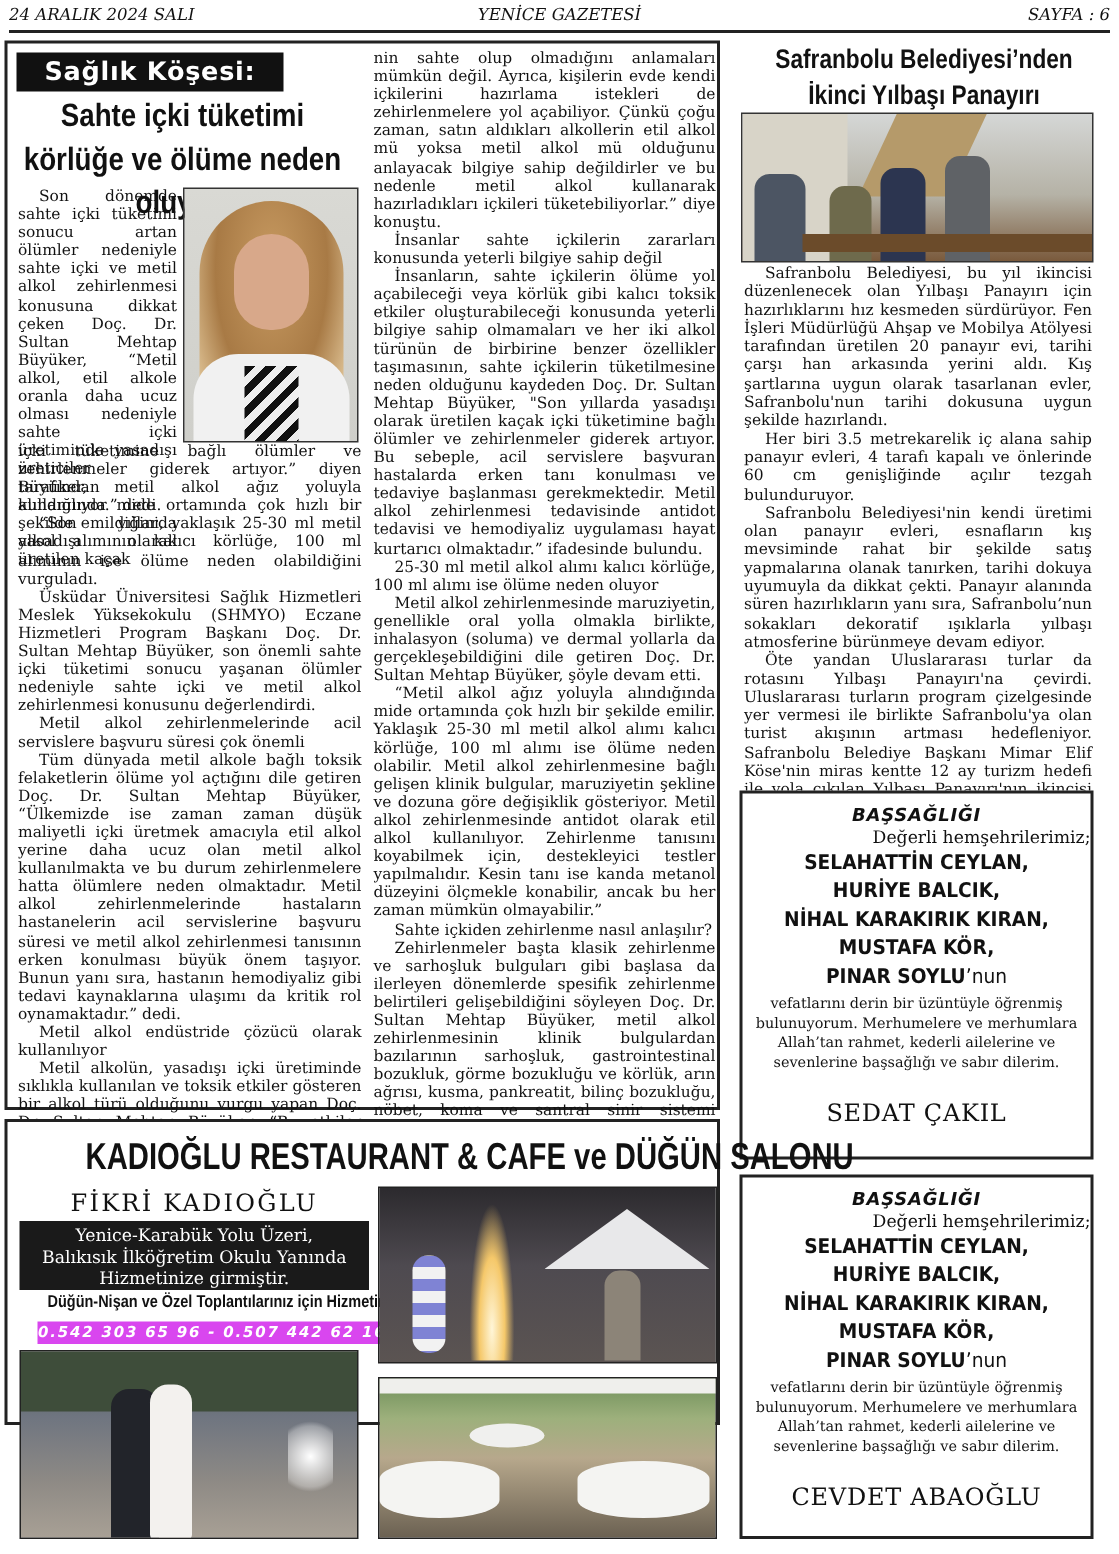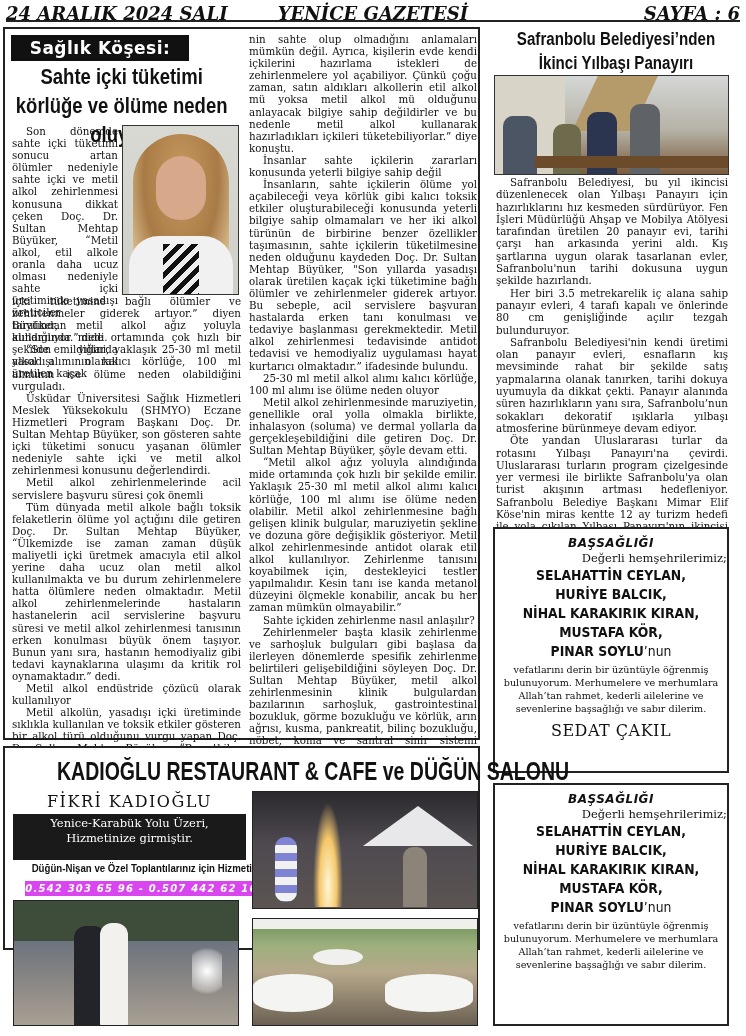--- a/index.html
+++ b/index.html
@@ -1,20 +1,20 @@
 <!DOCTYPE html>
 <html><head>
 <meta charset="utf-8">
 <style>
   * { box-sizing: border-box; margin: 0; padding: 0; }
   html, body { width: 746px; height: 1036px; background: #fff; overflow: hidden; }
   body { position: relative; font-family: "DejaVu Serif", serif; color: #111; }
 
   .masthead { position: absolute; left: 6px; top: 2px; width: 734px; height: 20px; border-bottom: 2px solid #222; }
-  .masthead span { position: absolute; top: 1px; font-family: "DejaVu Serif", serif; font-weight: bold; font-style: italic; font-size: 18px; }
+  .masthead span { position: absolute; top: 1px; font-family: "DejaVu Serif", serif; font-weight: normal; font-style: italic; font-size: 11px; }
   .mh-date { left: 0; }
   .mh-title { left: 50%; transform: translateX(-50%); }
   .mh-page { right: 0; }
 
   .box { position: absolute; border: 2px solid #222; background: #fff; }
 
   
   #health { left: 3px; top: 27px; width: 477px; height: 713px; padding-left: 16px; }
   .kicker { position: absolute; left: 6px; top: 6px; width: 178px; height: 26px; background: #111; color: #fff; font-family: "DejaVu Sans", sans-serif; font-weight: bold; font-size: 17px; line-height: 26px; text-align: center; letter-spacing: 0.5px; }
   .headline { position: absolute; left: 4px; top: 34px; width: 226px; font-family: "Liberation Sans", sans-serif; font-weight: bold; font-size: 21.5px; line-height: 29px; text-align: center; transform: scaleX(0.86); transform-origin: left top; width: 262px; }
@@ -42,21 +42,21 @@
 
   
   .condo { width: 236px; height: 246px; text-align: center; }
   #condo1 { left: 493px; top: 527px; }
   #condo2 { left: 493px; top: 783px; height: 243px; }
   .condo .c-title { margin-top: 7px; font-family: "DejaVu Sans", sans-serif; font-weight: bold; font-style: italic; font-size: 12px; letter-spacing: 0.5px; }
   .condo .c-greet { font-size: 11.5px; margin-top: 1px; text-align: right; }
   .condo .c-names { font-family: "DejaVu Sans", sans-serif; font-weight: bold; font-size: 13.5px; line-height: 19px; margin-top: 1px; transform: scaleX(0.92); }
   .condo .c-names .suffix { font-weight: normal; }
   .condo .c-msg { font-size: 9.6px; line-height: 13px; margin-top: 2px; }
-  .condo .c-sign { font-family: "DejaVu Serif", serif; font-size: 16px; margin-top: 6px; letter-spacing: 0.5px; }
+  .condo .c-sign { font-family: "DejaVu Serif", serif; font-size: 16px; margin-top: 17px; letter-spacing: 0.5px; }
 
   
   #ad { left: 3px; top: 746px; width: 477px; height: 204px; }
   .ad-title { position: absolute; left: 0; top: 8px; width: 100%; text-align: center; font-family: "Liberation Sans", sans-serif; font-weight: bold; font-size: 25px; line-height: 30px; transform: scaleX(0.78); transform-origin: center top; white-space: nowrap; }
   .ad-owner { position: absolute; left: 8px; top: 44px; width: 233px; text-align: center; font-size: 16px; letter-spacing: 1.5px; }
   .ad-addr { position: absolute; left: 8px; top: 66px; width: 233px; height: 46px; background: #1a1a1a; color: #fff; text-align: center; font-size: 11.5px; line-height: 14.5px; padding-top: 2px; }
   .ad-slogan { position: absolute; left: 8px; top: 114px; width: 233px; text-align: center; font-family: "Liberation Sans", sans-serif; font-weight: bold; font-size: 11.5px; transform: scaleX(0.84); transform-origin: center top; white-space: nowrap; }
   .ad-phone { position: absolute; left: 20px; top: 133px; width: 233px; height: 15px; background: #d946ef; color: #fff; text-align: center; font-family: "DejaVu Sans", sans-serif; font-weight: bold; font-style: italic; font-size: 10px; line-height: 15px; letter-spacing: 1.2px; }
   .ad-ph { position: absolute; overflow: hidden; border: 1px solid #222; }
   #ph-wedding { left: 8px; top: 152px; width: 226px; height: 126px; background: linear-gradient(180deg, #4d5a4a 0%, #6f7580 35%, #8e8a85 70%, #a8a095 100%); }
@@ -81,21 +81,21 @@
     <div class="coat shape"></div>
     <div class="stripes shape"></div>
     <div class="face shape"></div>
   </div>
   <div class="col-text" id="h-col1a">
     <p>Son dönemde sahte içki tüketimi sonucu artan ölümler nedeniyle sahte içki ve metil alkol zehirlenmesi konusuna dikkat çeken Doç. Dr. Sultan Mehtap Büyüker, “Metil alkol, etil alkole oranla daha ucuz olması nedeniyle sahte içki üretiminde yasadışı üreticiler tarafından kullanılıyor.” dedi.</p>
     <p>“Son yıllarda yasadışı olarak üretilen kaçak</p>
   </div>
   <div class="col-text" id="h-col1b">
     <p style="text-indent:0">içki tüketimine bağlı ölümler ve zehirlenmeler giderek artıyor.” diyen Büyüker, metil alkol ağız yoluyla alındığında mide ortamında çok hızlı bir şekilde emildiğini, yaklaşık 25-30 ml metil alkol alımının kalıcı körlüğe, 100 ml alımının ise ölüme neden olabildiğini vurguladı.</p>
-    <p>Üsküdar Üniversitesi Sağlık Hizmetleri Meslek Yüksekokulu (SHMYO) Eczane Hizmetleri Program Başkanı Doç. Dr. Sultan Mehtap Büyüker, son gösteren sahte içki tüketimi sonucu yaşanan ölümler nedeniyle sahte içki ve metil alkol zehirlenmesi konusunu değerlendirdi.</p>
+    <p>Üsküdar Üniversitesi Sağlık Hizmetleri Meslek Yüksekokulu (SHMYO) Eczane Hizmetleri Program Başkanı Doç. Dr. Sultan Mehtap Büyüker, son önemli sahte içki tüketimi sonucu yaşanan ölümler nedeniyle sahte içki ve metil alkol zehirlenmesi konusunu değerlendirdi.</p>
     <p>Metil alkol zehirlenmelerinde acil servislere başvuru süresi çok önemli</p>
     <p>Tüm dünyada metil alkole bağlı toksik felaketlerin ölüme yol açtığını dile getiren Doç. Dr. Sultan Mehtap Büyüker, “Ülkemizde ise zaman zaman düşük maliyetli içki üretmek amacıyla etil alkol yerine daha ucuz olan metil alkol kullanılmakta ve bu durum zehirlenmelere hatta ölümlere neden olmaktadır. Metil alkol zehirlenmelerinde hastaların hastanelerin acil servislerine başvuru süresi ve metil alkol zehirlenmesi tanısının erken konulması büyük önem taşıyor. Bunun yanı sıra, hastanın hemodiyaliz gibi tedavi kaynaklarına ulaşımı da kritik rol oynamaktadır.” dedi.</p>
     <p>Metil alkol endüstride çözücü olarak kullanılıyor</p>
     <p>Metil alkolün, yasadışı içki üretiminde sıklıkla kullanılan ve toksik etkiler gösteren bir alkol türü olduğunu vurgu yapan Doç. Dr. Sultan Mehtap Büyüker, “Bu etkiler bazen geçici olsa da kalıcı hasarlara yol açabilir ve hatta ölümle sonuçlanabilir. Endüstride çeşitli sektörlerde çözücü olarak kullanılan bu alkol türü, içki üretimi için uygun değildir. Ancak, etil alkole oranla daha ucuz olması nedeniyle sahte içki üretiminde yasadışı üreticiler tarafından kullanılıyor. Özellikle içki satışı yapılan eğlence mekanları ve restoranlarda, kişilerin içtikleri içki-</p>
   </div>
   <div class="col-text" id="h-col2">
     <p style="text-indent:0">nin sahte olup olmadığını anlamaları mümkün değil. Ayrıca, kişilerin evde kendi içkilerini hazırlama istekleri de zehirlenmelere yol açabiliyor. Çünkü çoğu zaman, satın aldıkları alkollerin etil alkol mü yoksa metil alkol mü olduğunu anlayacak bilgiye sahip değildirler ve bu nedenle metil alkol kullanarak hazırladıkları içkileri tüketebiliyorlar.” diye konuştu.</p>
     <p>İnsanlar sahte içkilerin zararları konusunda yeterli bilgiye sahip değil</p>
     <p>İnsanların, sahte içkilerin ölüme yol açabileceği veya körlük gibi kalıcı toksik etkiler oluşturabileceği konusunda yeterli bilgiye sahip olmamaları ve her iki alkol türünün de birbirine benzer özellikler taşımasının, sahte içkilerin tüketilmesine neden olduğunu kaydeden Doç. Dr. Sultan Mehtap Büyüker, "Son yıllarda yasadışı olarak üretilen kaçak içki tüketimine bağlı ölümler ve zehirlenmeler giderek artıyor. Bu sebeple, acil servislere başvuran hastalarda erken tanı konulması ve tedaviye başlanması gerekmektedir. Metil alkol zehirlenmesi tedavisinde antidot tedavisi ve hemodiyaliz uygulaması hayat kurtarıcı olmaktadır.” ifadesinde bulundu.</p>
     <p>25-30 ml metil alkol alımı kalıcı körlüğe, 100 ml alımı ise ölüme neden oluyor</p>
@@ -113,21 +113,21 @@
   <div class="s-wall shape"></div>
   <div class="s-panel shape"></div>
   <div class="s-p shape" style="left:8px;top:40px;width:34px;height:60px;background:#4c5563;"></div>
   <div class="s-p shape" style="left:58px;top:48px;width:28px;height:50px;background:#6e6a4c;"></div>
   <div class="s-p shape" style="left:92px;top:36px;width:30px;height:62px;background:#2c3550;"></div>
   <div class="s-p shape" style="left:135px;top:28px;width:30px;height:70px;background:#5f6266;"></div>
   <div class="s-beam shape"></div>
 </div>
 <div id="safran-body">
   <p>Safranbolu Belediyesi, bu yıl ikincisi düzenlenecek olan Yılbaşı Panayırı için hazırlıklarını hız kesmeden sürdürüyor. Fen İşleri Müdürlüğü Ahşap ve Mobilya Atölyesi tarafından üretilen 20 panayır evi, tarihi çarşı han arkasında yerini aldı. Kış şartlarına uygun olarak tasarlanan evler, Safranbolu'nun tarihi dokusuna uygun şekilde hazırlandı.</p>
-  <p>Her biri 3.5 metrekarelik iç alana sahip panayır evleri, 4 tarafı kapalı ve önlerinde 80 cm genişliğinde açılır tezgah bulunduruyor.</p>
+  <p>Her biri 3.5 metrekarelik iç alana sahip panayır evleri, 4 tarafı kapalı ve önlerinde 60 cm genişliğinde açılır tezgah bulunduruyor.</p>
   <p>Safranbolu Belediyesi'nin kendi üretimi olan panayır evleri, esnafların kış mevsiminde rahat bir şekilde satış yapmalarına olanak tanırken, tarihi dokuya uyumuyla da dikkat çekti. Panayır alanında süren hazırlıkların yanı sıra, Safranbolu’nun sokakları dekoratif ışıklarla yılbaşı atmosferine bürünmeye devam ediyor.</p>
   <p>Öte yandan Uluslararası turlar da rotasını Yılbaşı Panayırı'na çevirdi. Uluslararası turların program çizelgesinde yer vermesi ile birlikte Safranbolu'ya olan turist akışının artması hedefleniyor. Safranbolu Belediye Başkanı Mimar Elif Köse'nin miras kentte 12 ay turizm hedefi ile yola çıkılan Yılbaşı Panayırı'nın ikincisi için geri sayım başladı. Safranbolu Belediyesi Kültür ve Sosyal İşler Müdürlüğü tarafından organize edilen Yılbaşı Panayırı 25-31 Aralık tarihleri arasında, Tarihi Çarşı Han Arkası'nda ziyaretçilerini ağırlayacak. Etkinlikte hem Safranbolu’nun geleneksel ürünleri hem de yılbaşına özel hediyelik eşyalar yer alacak.</p>
 </div>
 
 <div class="box condo" id="condo1">
   <div class="c-title">BAŞSAĞLIĞI</div>
   <div class="c-greet">Değerli hemşehrilerimiz;</div>
   <div class="c-names">
     <div>SELAHATTİN CEYLAN,</div>
     <div>HURİYE BALCIK,</div>
@@ -143,27 +143,29 @@
   <div class="c-title">BAŞSAĞLIĞI</div>
   <div class="c-greet">Değerli hemşehrilerimiz;</div>
   <div class="c-names">
     <div>SELAHATTİN CEYLAN,</div>
     <div>HURİYE BALCIK,</div>
     <div>NİHAL KARAKIRIK KIRAN,</div>
     <div>MUSTAFA KÖR,</div>
     <div><span>PINAR SOYLU</span><span class="suffix">’nun</span></div>
   </div>
   <div class="c-msg">vefatlarını derin bir üzüntüyle öğrenmiş bulunuyorum. Merhumelere ve merhumlara Allah’tan rahmet, kederli ailelerine ve sevenlerine başsağlığı ve sabır dilerim.</div>
+  <div class="c-sign">CEVDET ABAOĞLU</div>
 </div>
 
 <div class="box" id="ad">
   <div class="ad-title">KADIOĞLU RESTAURANT &amp; CAFE ve DÜĞÜN SALONU</div>
   <div class="ad-owner">FİKRİ KADIOĞLU</div>
   <div class="ad-addr">
     <div>Yenice-Karabük Yolu Üzeri,</div>
+    <div>Balıkısık İlköğretim Okulu Yanında</div>
     <div>Hizmetinize girmiştir.</div>
   </div>
   <div class="ad-slogan">Düğün-Nişan ve Özel Toplantılarınız için Hizmetinizdeyiz.</div>
   <div class="ad-phone">0.542 303 65 96 - 0.507 442 62 16</div>
 
   <div class="ad-ph" id="ph-wedding">
     <div class="shape" style="left:0;top:0;width:226px;height:40px;background:#3e4d3a;"></div>
     <div class="shape" style="left:60px;top:25px;width:32px;height:100px;background:#22242a;border-radius:12px 12px 0 0;"></div>
     <div class="shape" style="left:86px;top:22px;width:28px;height:104px;background:#f3f1ee;border-radius:12px 12px 4px 4px;"></div>
     <div class="shape" style="left:178px;top:40px;width:30px;height:60px;background:radial-gradient(circle,#ffffff 0%,rgba(255,255,255,0.3) 60%,transparent 70%);"></div>

